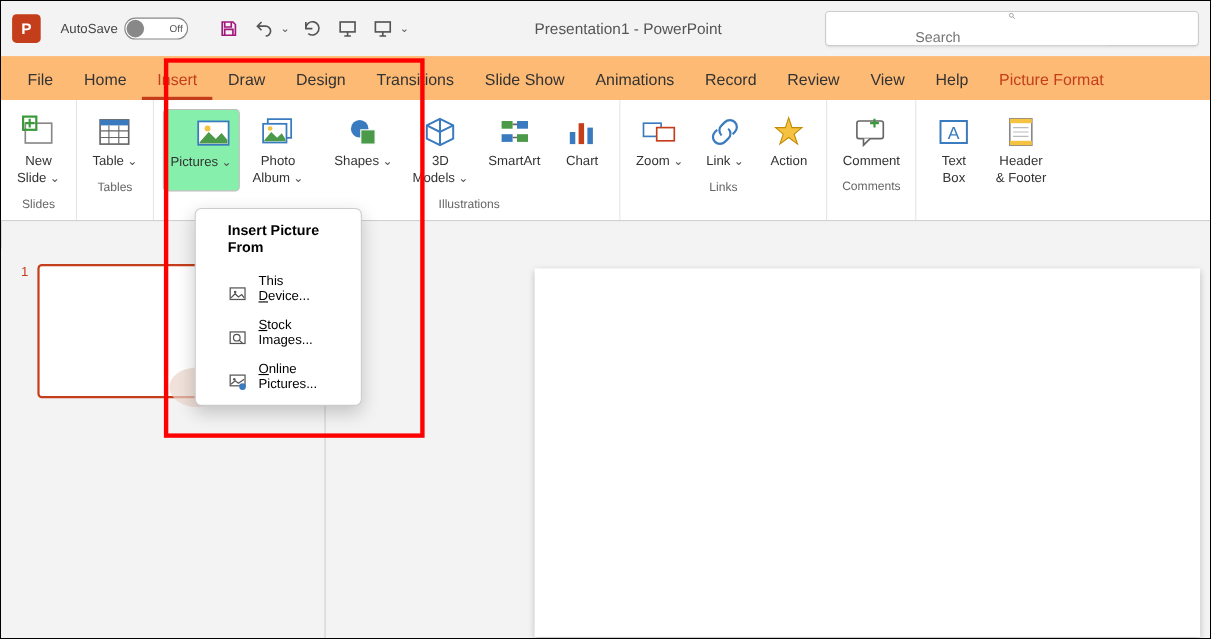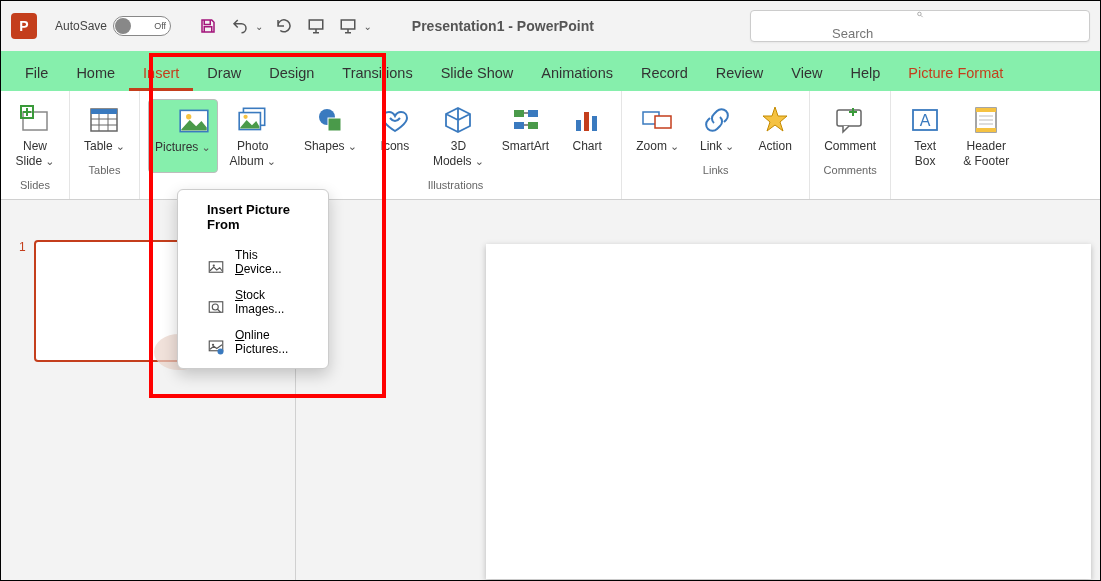--- a/index.html
+++ b/index.html
@@ -6,26 +6,26 @@
     body { background: #f3f3f3; width: 1101px; height: 581px; overflow: hidden; position: relative; border: 1px solid #000; }
 
     
     .title-bar { height: 50px; background: #f3f3f3; display: flex; align-items: center; padding: 0 10px; gap: 8px; }
     .app-icon { width: 26px; height: 26px; background: #c43e1c; border-radius: 4px; display: flex; align-items: center; justify-content: center; color: #fff; font-weight: bold; font-size: 14px; }
     .autosave-wrap { display: flex; align-items: center; gap: 6px; font-size: 12px; color: #444; margin-left: 10px; }
     .toggle { width: 58px; height: 20px; border: 1px solid #888; border-radius: 10px; position: relative; background: #fff; display: flex; align-items: center; justify-content: flex-end; padding: 0 4px; font-size: 9px; color: #555; }
     .toggle::before { content: ""; position: absolute; left: 1px; top: 1px; width: 16px; height: 16px; background: #888; border-radius: 50%; }
     .qat { display: flex; align-items: center; gap: 10px; margin-left: 18px; }
     .qat-btn { width: 22px; height: 22px; display: flex; align-items: center; justify-content: center; cursor: pointer; }
-    .doc-title { margin-left: 32px; font-size: 14px; color: #555; font-weight: bold; }
+    .doc-title { margin-left: 106px; font-size: 14px; color: #555; }
     .search-box { margin-left: auto; width: 340px; height: 32px; background: #fff; border: 1px solid #ccc; border-radius: 4px; display: flex; align-items: center; padding: 0 10px; gap: 8px; box-shadow: 0 1px 2px rgba(0,0,0,.05); flex-direction: column; }
     .search-box input { border: none; outline: none; flex: 1; font-size: 13px; color: #555; }
 
     
-    .tab-bar { height: 40px; background: #86efac; display: flex; align-items: flex-end; padding: 0 10px; gap: 0; }
+    .tab-bar { height: 40px; background: #fdba74; display: flex; align-items: flex-end; padding: 0 10px; gap: 0; }
     .tab { padding: 10px 14px; font-size: 14.5px; color: #333; cursor: pointer; }
     .tab.active { color: #c43e1c; border-bottom: 3px solid #c43e1c; padding-bottom: 7px; }
     .tab.contextual { color: #c43e1c; }
 
     
     .ribbon { background: #fff; border-bottom: 1px solid #d0d0d0; display: flex; position: relative; }
     .ribbon-group { display: flex; flex-direction: column; align-items: center; padding: 8px 8px 4px; border-right: 1px solid #e5e5e5; }
     .ribbon-group:last-child { border-right: none; }
     .ribbon-row { display: flex; gap: 6px; }
     .ribbon-btn { display: flex; flex-direction: column; align-items: center; justify-content: flex-start; padding: 4px 6px 4px; cursor: pointer; border-radius: 4px; min-width: 52px; }
@@ -201,29 +201,20 @@
             <svg width="32" height="32" viewBox="0 0 32 32">
               <circle cx="13" cy="13" r="8" fill="#3a7abf"></circle>
               <rect x="14" y="14" width="13" height="13" fill="#4a9a4a" stroke="#fff" stroke-width="1"></rect>
             </svg>
           </div>
         <span class="rb-label chev">Shapes</span>
       </div>
       <div class="ribbon-btn">
         <div class="rb-icon">
             <svg width="32" height="32" viewBox="0 0 32 32">
-              <path d="M10 8 C6 8 4 11 4 14 C4 20 16 27 16 27 C16 27 28 20 28 14 C28 11 26 8 22 8 C19 8 17 10 16 12 C15 10 13 8 10 8 Z" fill="none" stroke="#3a7abf" stroke-width="2"></path>
-              <path d="M11 14 Q16 20 21 14" fill="none" stroke="#3a7abf" stroke-width="2"></path>
-            </svg>
-          </div>
-        <span class="rb-label">Icons</span>
-      </div>
-      <div class="ribbon-btn">
-        <div class="rb-icon">
-            <svg width="32" height="32" viewBox="0 0 32 32">
               <path d="M16 4 L28 10 L28 22 L16 28 L4 22 L4 10 Z M16 4 L16 16 L28 10 M16 16 L4 10 M16 16 L16 28" fill="none" stroke="#3a7abf" stroke-width="1.8"></path>
             </svg>
           </div>
         <span class="rb-label chev">3D
 Models</span>
       </div>
       <div class="ribbon-btn">
         <div class="rb-icon">
             <svg width="32" height="32" viewBox="0 0 32 32">
               <rect x="4" y="6" width="10" height="7" fill="#4a9a4a"></rect>

